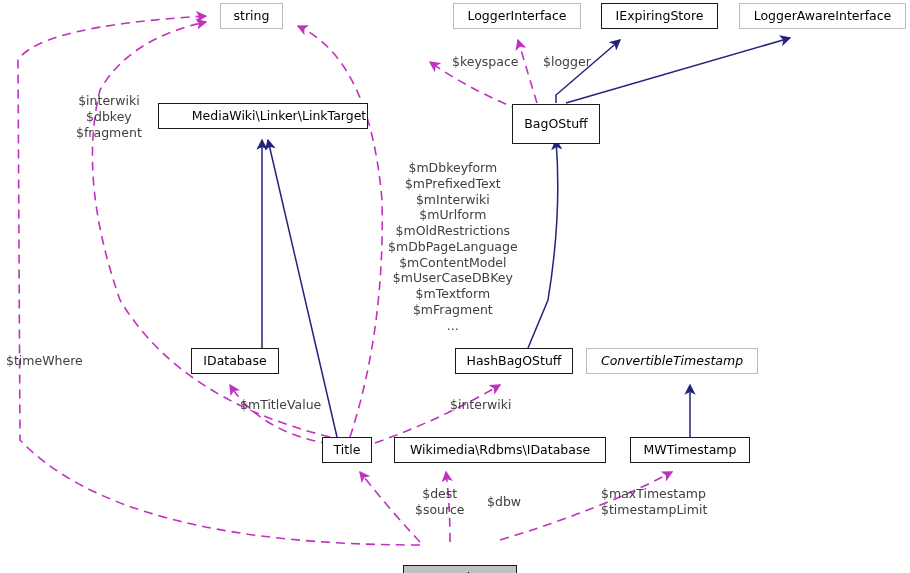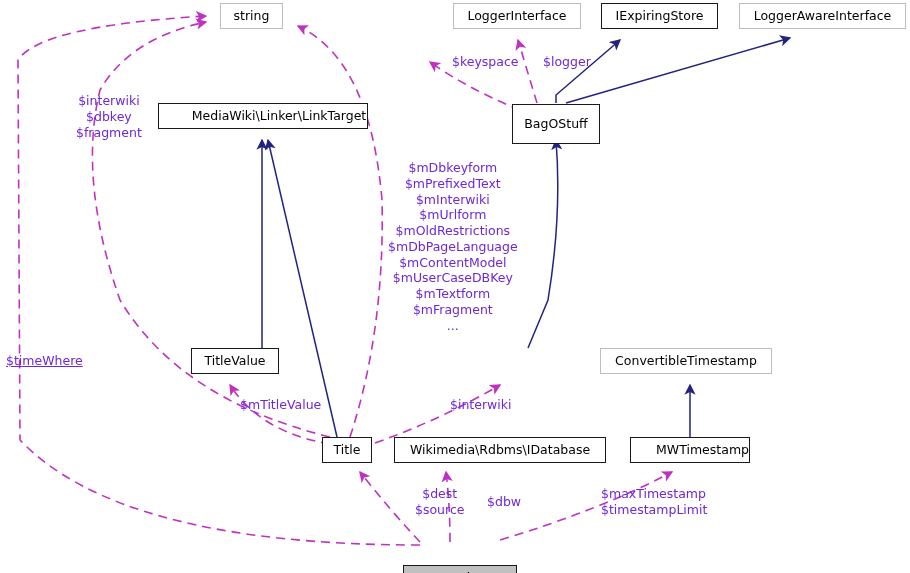--- a/index.html
+++ b/index.html
@@ -41,21 +41,21 @@
     border: 1.2px solid #bdbdbd;
   }
   .node.highlight {
     border: 1.6px solid #1a1a1a;
     background: #c0c0c0;
     margin-top: 23px;
   }
   .edge-label {
     position: absolute;
     font-size: 12.5px;
-    color: #6d28d9;
+    color: #404040;
     white-space: pre;
     line-height: 1.26;
     background: transparent;
   }
   .edge-label.center { text-align: center; }
   .edge-label.left { text-align: left; }
 </style>
 </head>
 <body>
 
@@ -112,37 +112,40 @@
 
   <div class="node dark" style="left:158px;top:103px;width:210px;height:26px;padding-left:32px;">
     <span>MediaWiki\Linker\LinkTarget</span>
   </div>
 
   <div class="node dark" style="left:512px;top:104px;width:88px;height:40px;">
     <span>BagOStuff</span>
   </div>
 
   <div class="node dark" style="left:191px;top:348px;width:88px;height:26px;">
-    <span>TitleValue</span>
+    <span>IDatabase</span>
   </div>
 
+  <div class="node dark" style="left:455px;top:348px;width:118px;height:26px;">
+    <span>HashBagOStuff</span>
+  </div>
 
-  <div class="node light" style="left:600px;top:348px;width:172px;height:26px;">
+  <div class="node light" style="left:586px;top:348px;width:172px;height:26px;font-style:italic;">
     <span>ConvertibleTimestamp</span>
   </div>
 
   <div class="node dark" style="left:322px;top:437px;width:50px;height:26px;">
     <span>Title</span>
   </div>
 
   <div class="node dark" style="left:394px;top:437px;width:212px;height:26px;">
     <span>Wikimedia\Rdbms\IDatabase</span>
   </div>
 
-  <div class="node dark" style="left:630px;top:437px;width:120px;height:26px;justify-content:flex-end;">
+  <div class="node dark" style="left:630px;top:437px;width:120px;height:26px;">
     <span>MWTimestamp</span>
   </div>
 
   <div class="node highlight" style="left:403px;top:542px;width:114px;height:26px;">
     <span>MergeHistory</span>
   </div>
 
   <div class="edge-label center" style="left:76px;top:93px;">$interwiki
 $dbkey
 $fragment</div>
@@ -156,21 +159,21 @@
 $mInterwiki
 $mUrlform
 $mOldRestrictions
 $mDbPageLanguage
 $mContentModel
 $mUserCaseDBKey
 $mTextform
 $mFragment
 ...</div>
 
-  <div class="edge-label left" style="left:6px;top:353px;text-decoration:underline;">$timeWhere</div>
+  <div class="edge-label left" style="left:6px;top:353px;">$timeWhere</div>
 
   <div class="edge-label left" style="left:240px;top:397px;">$mTitleValue</div>
 
   <div class="edge-label left" style="left:450px;top:397px;">$interwiki</div>
 
   <div class="edge-label center" style="left:415px;top:486px;">$dest
 $source</div>
 
   <div class="edge-label left" style="left:487px;top:494px;">$dbw</div>
 

